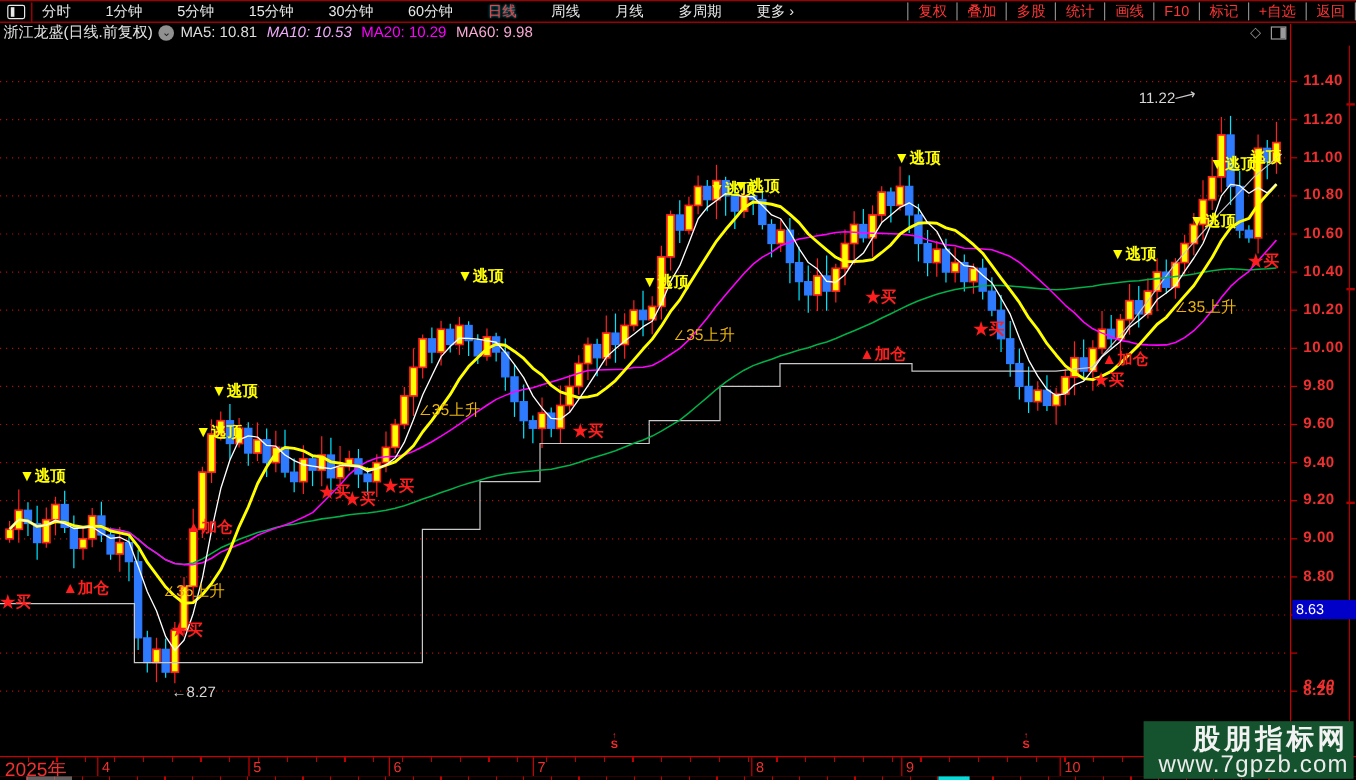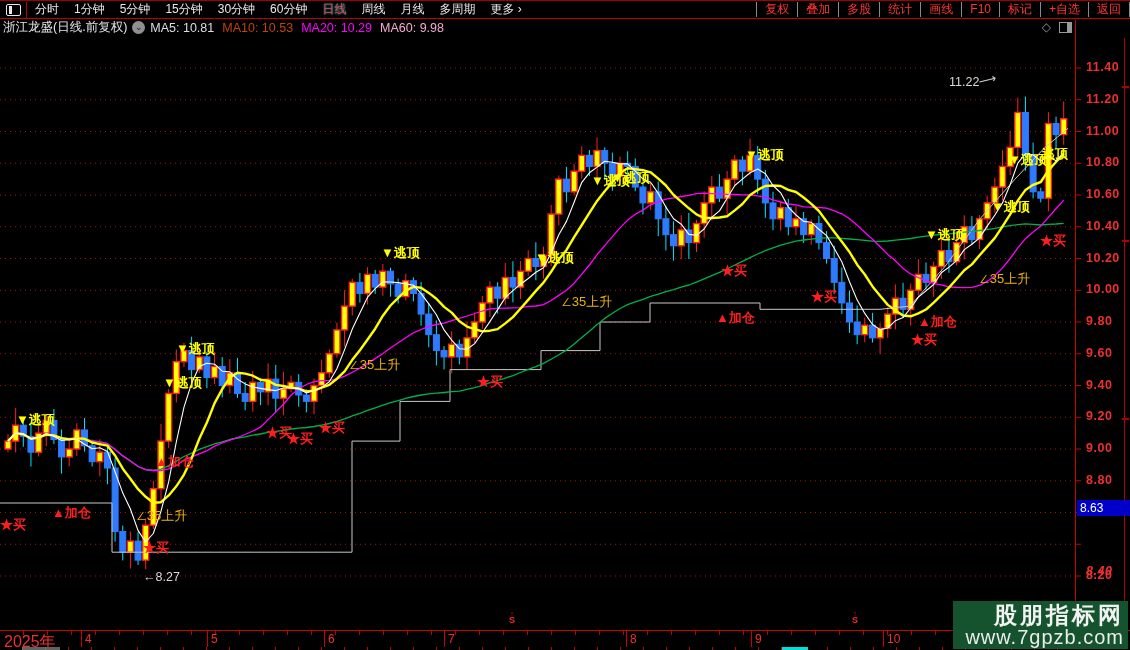--- a/index.html
+++ b/index.html
@@ -5,40 +5,40 @@
   html,body{margin:0;padding:0;background:#000;}
   #app{position:relative;width:1130px;height:650px;background:#000;overflow:hidden;
        font-family:"Liberation Sans",sans-serif;}
   
   #toolbar{position:absolute;left:0;top:0;width:1130px;height:17px;background:#000;
            border-top:1px solid #a00000;border-bottom:1px solid #c00000;display:flex;align-items:center;}
   #panelbtn{width:26px;height:16px;display:flex;align-items:center;justify-content:center;
             border-right:1px solid #c00000;}
   #panelbtn .pbox{width:13px;height:10px;border:1px solid #e8e8e8;border-radius:2px;position:relative;}
   #panelbtn .pbox::before{content:"";position:absolute;left:2px;top:1px;bottom:1px;width:3px;background:#e8e8e8;}
-  #periods{display:flex;gap:15px;margin-left:8px;flex:1;}
+  #periods{display:flex;gap:29px;margin-left:8px;flex:1;}
   .ptab{color:#e8e8e8;font-size:12px;line-height:15px;white-space:nowrap;cursor:default;}
   .ptab.active{color:#ff3a3a;text-shadow:0 0 2px #00e5ff;}
   #tb-right{display:flex;height:15px;}
   .rbtn{color:#ff3535;font-size:12px;line-height:15px;padding:0 8px;border-left:1px solid #8a8a8a;white-space:nowrap;}
   .rbtn:last-child{border-right:1px solid #8a8a8a;}
   
   #titlebar{position:absolute;left:0;top:18px;width:1130px;height:18px;display:flex;align-items:center;}
   #inst{color:#e5e5e5;font-size:12.5px;margin-left:3px;white-space:nowrap;}
   #chev{width:13px;height:13px;border-radius:50%;background:#909090;color:#1c1c1c;font-size:9px;
         line-height:12px;text-align:center;margin:0 5px;}
   .malabel{font-size:12.5px;margin-right:8px;white-space:nowrap;}
   #title-icons{position:absolute;right:58px;top:2px;display:flex;align-items:center;gap:8px;}
   .diamond{color:#8f8f8f;font-size:12px;}
   .winicon{width:11px;height:9px;border:1px solid #9a9a9a;position:relative;}
   .winicon::after{content:"";position:absolute;right:0;top:0;bottom:0;width:4px;background:#9a9a9a;}
   
   #chart-svg{position:absolute;left:0;top:0;z-index:1;}
   .plabel{position:absolute;color:#ef3030;font-size:12.5px;z-index:2;font-weight:bold;letter-spacing:0.5px;}
-  .sig{position:absolute;font-weight:bold;font-size:13px;white-space:nowrap;z-index:5;pointer-events:none;margin-top:23px;}
+  .sig{position:absolute;font-weight:bold;font-size:13px;white-space:nowrap;z-index:5;pointer-events:none;}
   .sig.sell{color:#ffff00;}
   .sig.buy,.sig.add{color:#ff1e1e;}
   .sig.rise{color:#eab308;font-weight:normal;}
   .note{position:absolute;color:#d8d8d8;font-size:12.5px;z-index:5;white-space:nowrap;}
   .note .arr{display:inline-block;transform:rotate(-14deg) translateY(-2px);color:#cccccc;}
   #price-badge{position:absolute;left:1077px;width:50px;height:16px;line-height:16px;color:#fff;
                font-size:12px;padding-left:3px;z-index:6;}
   .smark{position:absolute;width:12px;text-align:center;color:#ff2a2a;z-index:4;top:611px;}
   .smark .up{font-size:7px;line-height:5px;}
   .smark .ss{font-size:9px;line-height:8px;font-weight:bold;}
@@ -96,21 +96,21 @@
         <div class="rbtn">F10</div>
         <div class="rbtn">标记</div>
         <div class="rbtn">+自选</div>
         <div class="rbtn">返回</div>
       </div>
   </div>
 
   <div id="titlebar">
     <span id="inst">浙江龙盛(日线.前复权)</span>
     <span id="chev">⌄</span>
-    <span id="ma-labels"><span class="malabel" style="color: rgb(222, 222, 222);">MA5: 10.81</span><span class="malabel" style="color: #c2410c;">MA10: 10.53</span><span class="malabel" style="color: rgb(255, 0, 255);">MA20: 10.29</span><span class="malabel" style="color: #f9a8d4;">MA60: 9.98</span></span>
+    <span id="ma-labels"><span class="malabel" style="color: rgb(222, 222, 222);">MA5: 10.81</span><span class="malabel" style="color: #f0abfc; font-style: italic;">MA10: 10.53</span><span class="malabel" style="color: rgb(255, 0, 255);">MA20: 10.29</span><span class="malabel" style="color: #f9a8d4;">MA60: 9.98</span></span>
     <span id="title-icons">
       <span class="diamond">◇</span>
       <span class="winicon"></span>
     </span>
   </div>
 
   <svg id="chart-svg" width="1130" height="650">
       <line x1="0" y1="68" x2="1075" y2="68" stroke="#ad0f0f" stroke-width="1" stroke-dasharray="1,4"></line>
       <line x1="1075" y1="68" x2="1081" y2="68" stroke="#c80000" stroke-width="1"></line>
       <line x1="0" y1="99.74999999999989" x2="1075" y2="99.74999999999989" stroke="#ad0f0f" stroke-width="1" stroke-dasharray="1,4"></line>

